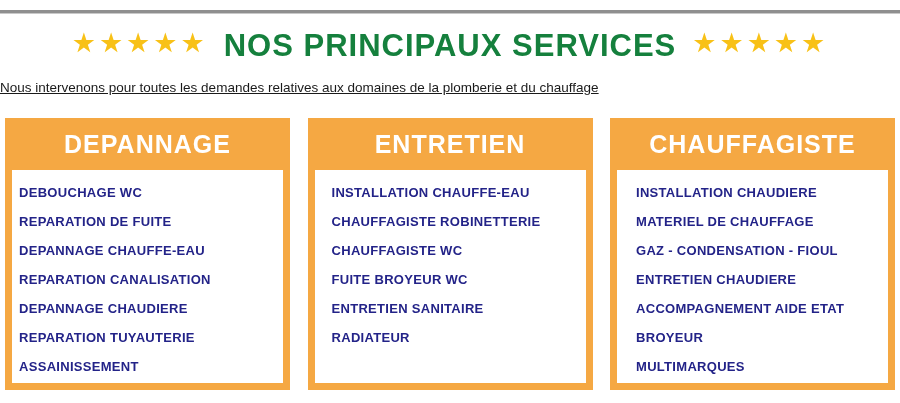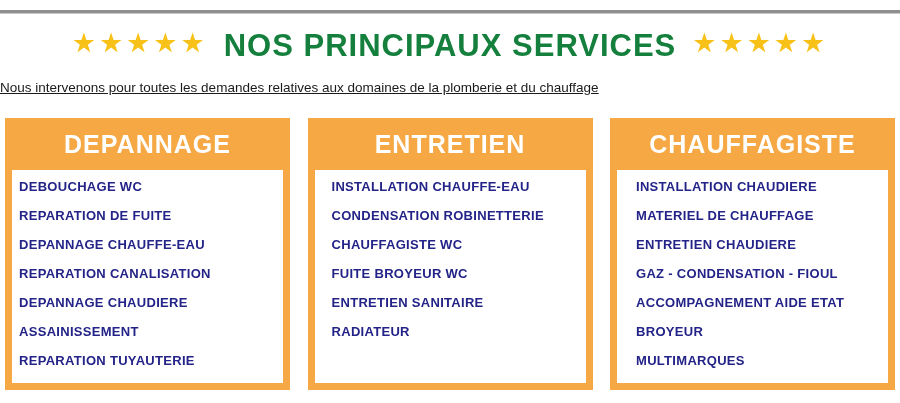--- a/index.html
+++ b/index.html
@@ -86,21 +86,21 @@
     justify-content: center;
     color: #ffffff;
     font-size: 25px;
     font-weight: bold;
     letter-spacing: 1px;
   }
   .column-body {
     flex: 1;
     margin: 0 7px 7px 7px;
     background: #ffffff;
-    padding: 2px 4px 4px 4px;
+    padding: 8px 4px 4px 4px;
     overflow: hidden;
   }
   .service-list {
     list-style: none;
     margin: 0;
     padding: 0;
   }
   .service-list li {
     color: #232388;
     font-size: 13px;
@@ -135,48 +135,48 @@
 
     <div class="column col-0">
       <div class="column-header">DEPANNAGE</div>
       <div class="column-body">
         <ul class="service-list">
             <li>DEBOUCHAGE WC</li>
             <li>REPARATION DE FUITE</li>
             <li>DEPANNAGE CHAUFFE-EAU</li>
             <li>REPARATION CANALISATION</li>
             <li>DEPANNAGE CHAUDIERE</li>
+            <li>REPARATION TUYAUTERIE</li>
             <li>ASSAINISSEMENT</li>
-            <li>REPARATION TUYAUTERIE</li>
           </ul>
       </div>
     </div>
 
     <div class="column col-1">
       <div class="column-header">ENTRETIEN</div>
       <div class="column-body">
         <ul class="service-list">
             <li>INSTALLATION CHAUFFE-EAU</li>
-            <li>CONDENSATION ROBINETTERIE</li>
+            <li>CHAUFFAGISTE ROBINETTERIE</li>
             <li>CHAUFFAGISTE WC</li>
             <li>FUITE BROYEUR WC</li>
             <li>ENTRETIEN SANITAIRE</li>
             <li>RADIATEUR</li>
           </ul>
       </div>
     </div>
 
     <div class="column col-2">
       <div class="column-header">CHAUFFAGISTE</div>
       <div class="column-body">
         <ul class="service-list">
             <li>INSTALLATION CHAUDIERE</li>
             <li>MATERIEL DE CHAUFFAGE</li>
+            <li>GAZ - CONDENSATION - FIOUL</li>
             <li>ENTRETIEN CHAUDIERE</li>
-            <li>GAZ - CONDENSATION - FIOUL</li>
             <li>ACCOMPAGNEMENT AIDE ETAT</li>
             <li>BROYEUR</li>
             <li>MULTIMARQUES</li>
           </ul>
       </div>
     </div>
 
   </div>
 
 </div>

